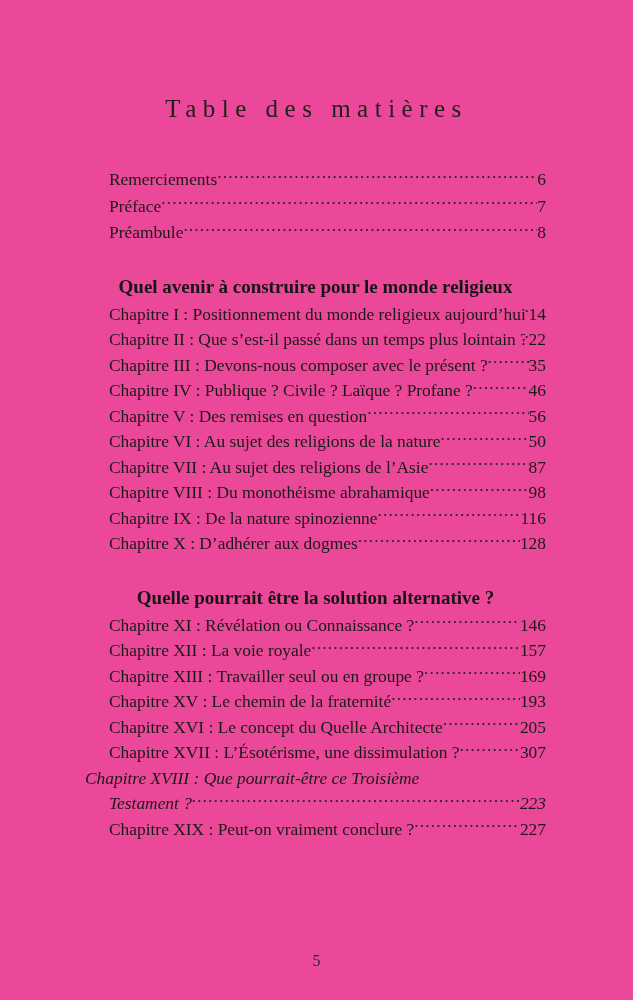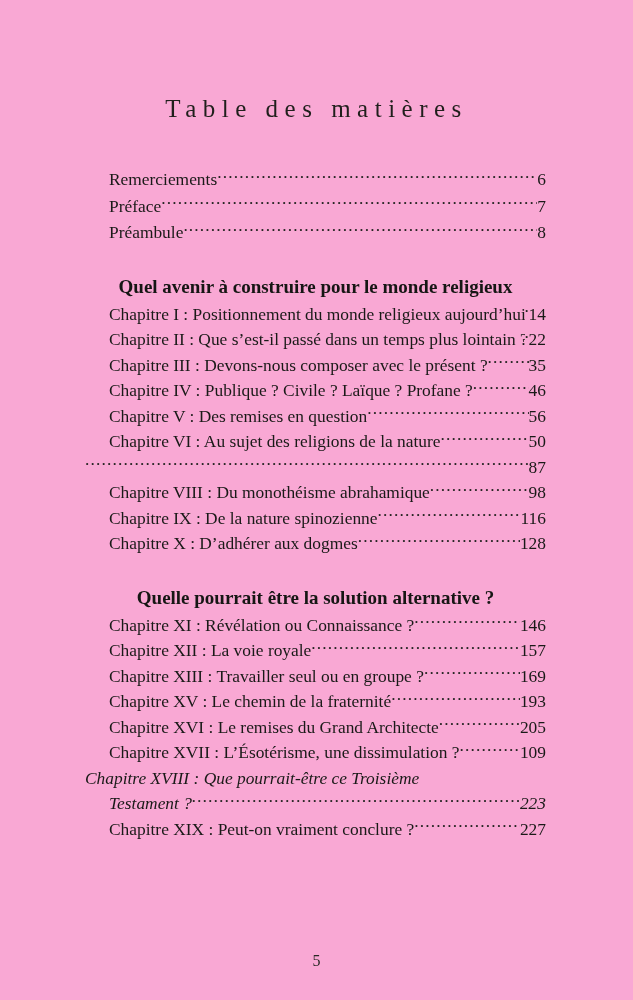--- a/index.html
+++ b/index.html
@@ -12,21 +12,21 @@
     height: 1000px;
     position: relative;
     font-family: "Liberation Serif", "DejaVu Serif", serif;
     color: #1a1a18;
     overflow: hidden;
   }
 
   .page {
     position: absolute;
     inset: 0;
-    background: #f9a8d4;
+    background: #ec4899;
     padding-left: 8px;
   }
 
   .toc-title {
     position: absolute;
     top: 95px;
     left: 0;
     width: 633px;
     text-align: center;
     font-size: 25px;
@@ -181,20 +181,21 @@
         <span class="pagenum">56</span>
       </div>
 
       <div class="entry">
         <span class="label">Chapitre VI : Au sujet des religions de la nature</span>
         <span class="leader"></span>
         <span class="pagenum">50</span>
       </div>
 
       <div class="entry">
+        <span class="label">Chapitre VII : Au sujet des religions de l’Asie</span>
         <span class="leader"></span>
         <span class="pagenum">87</span>
       </div>
 
       <div class="entry">
         <span class="label">Chapitre VIII : Du monothéisme abrahamique </span>
         <span class="leader"></span>
         <span class="pagenum">98</span>
       </div>
 
@@ -233,29 +234,29 @@
       </div>
 
 
       <div class="entry">
         <span class="label">Chapitre XV : Le chemin de la fraternité </span>
         <span class="leader"></span>
         <span class="pagenum">193</span>
       </div>
 
       <div class="entry">
-        <span class="label">Chapitre XVI : Le remises du Grand Architecte</span>
+        <span class="label">Chapitre XVI : Le concept du Quelle Architecte</span>
         <span class="leader"></span>
         <span class="pagenum">205</span>
       </div>
 
       <div class="entry">
         <span class="label">Chapitre XVII : L’Ésotérisme, une dissimulation ? </span>
         <span class="leader"></span>
-        <span class="pagenum">109</span>
+        <span class="pagenum">307</span>
       </div>
 
       <div class="entry-wrap">
         <span class="first-line">Chapitre XVIII : Que pourrait-être ce Troisième</span>
         <span class="entry" style="display:flex;justify-content:flex-end;">
           <span class="label">Testament ?</span>
           <span class="leader"></span>
           <span class="pagenum">223</span>
         </span>
       </div>

